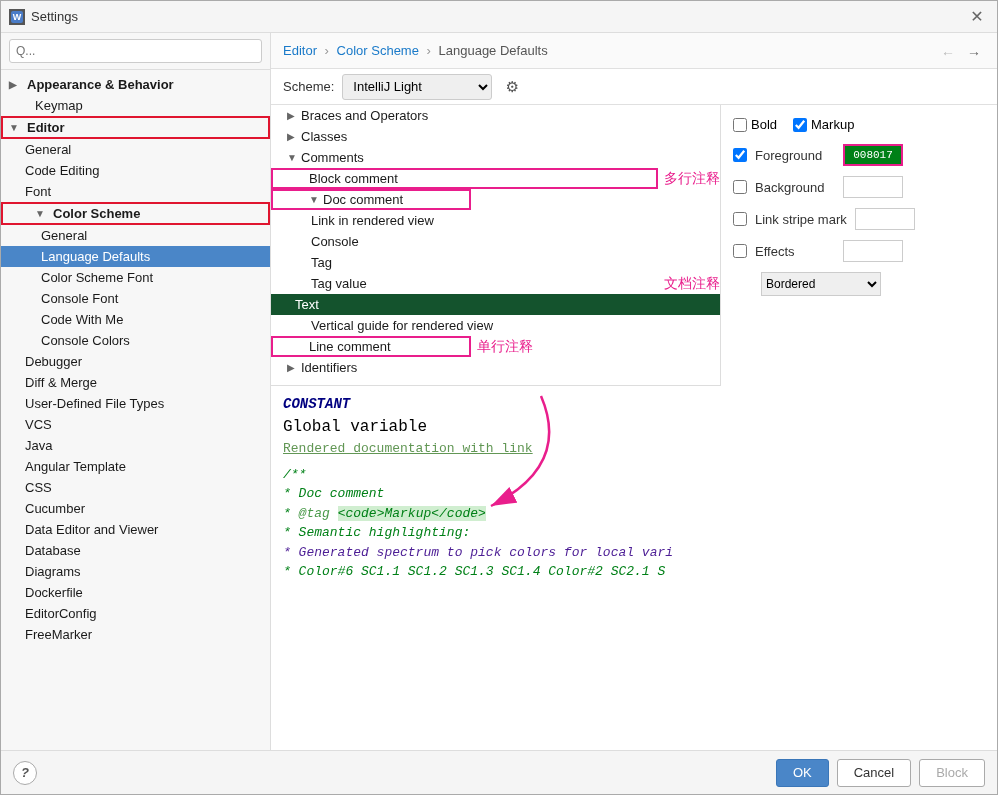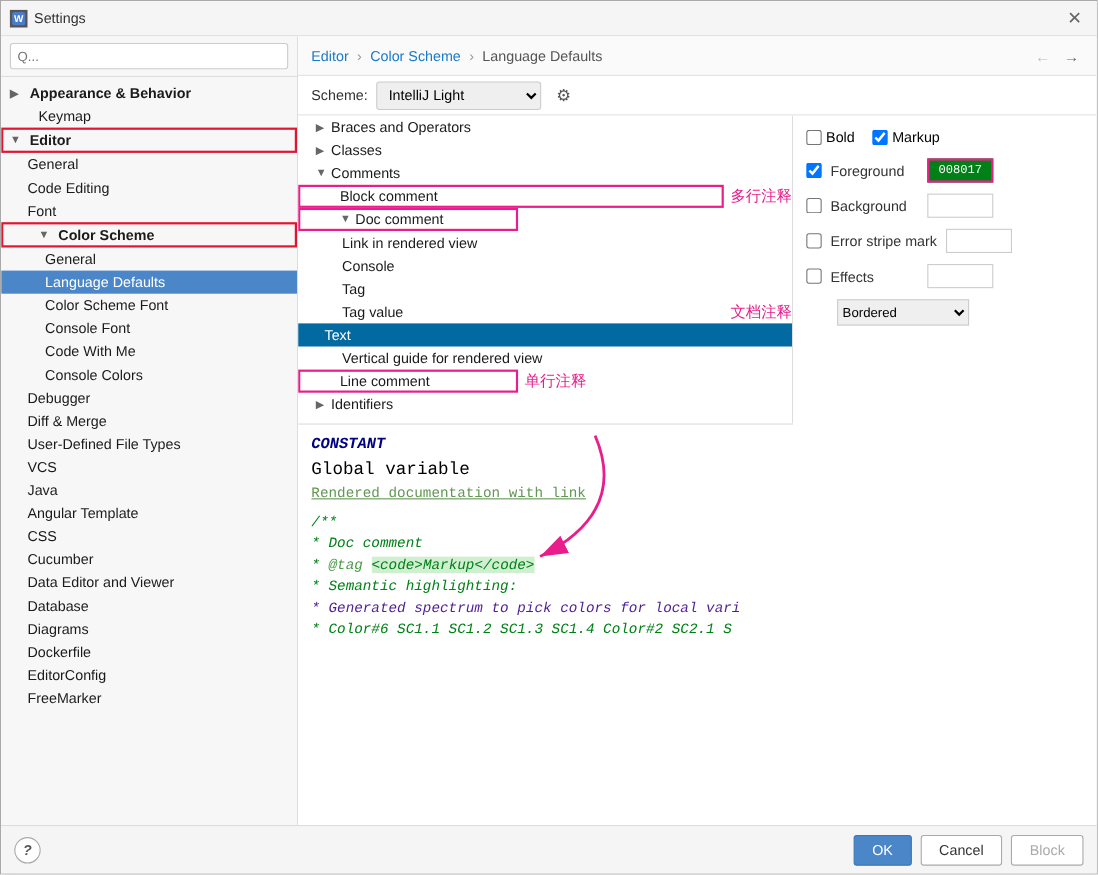--- a/index.html
+++ b/index.html
@@ -190,21 +190,21 @@
     }
     .token-item {
       padding: 3px 8px 3px 16px;
       cursor: pointer;
       white-space: nowrap;
       font-size: 13px;
       color: #1a1a1a;
       display: flex;
       align-items: center;
     }
-    .token-item.selected { background: #0369a1; color: white; }
+    .token-item.selected { background: #14532d; color: white; }
     .token-item.level1 { padding-left: 24px; }
     .token-item.level2 { padding-left: 40px; }
 
     
     .properties-panel {
       flex: 1;
       display: flex;
       flex-direction: column;
       padding: 12px;
       background: #fff;
@@ -616,21 +616,21 @@
           </div>
 
           <div class="prop-row">
             <input type="checkbox" class="prop-checkbox" style="">
             <span class="prop-label">Background</span>
             <div class="prop-color-box empty"></div>
           </div>
 
           <div class="prop-row">
             <input type="checkbox" class="prop-checkbox" style="">
-            <span class="prop-label">Error stripe mark</span>
+            <span class="prop-label">Link stripe mark</span>
             <div class="prop-color-box empty"></div>
           </div>
 
           <div class="prop-row">
             <input type="checkbox" class="prop-checkbox" style="">
             <span class="prop-label">Effects</span>
             <div class="prop-color-box empty"></div>
           </div>
 
           <div class="prop-row">

